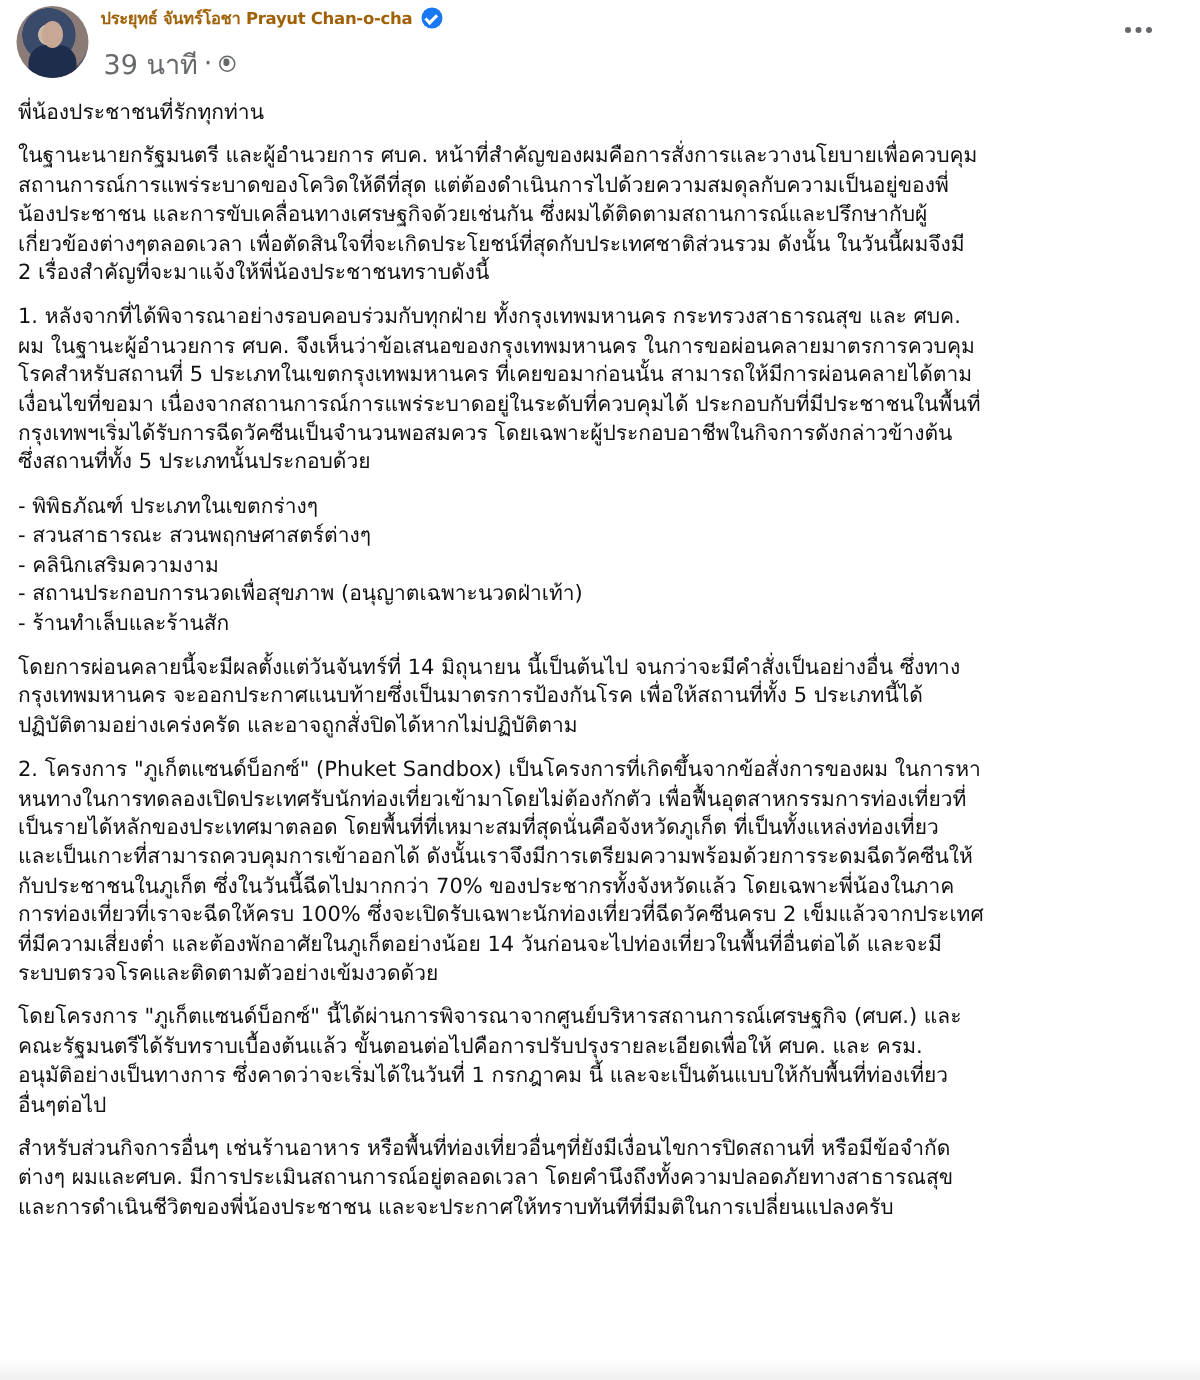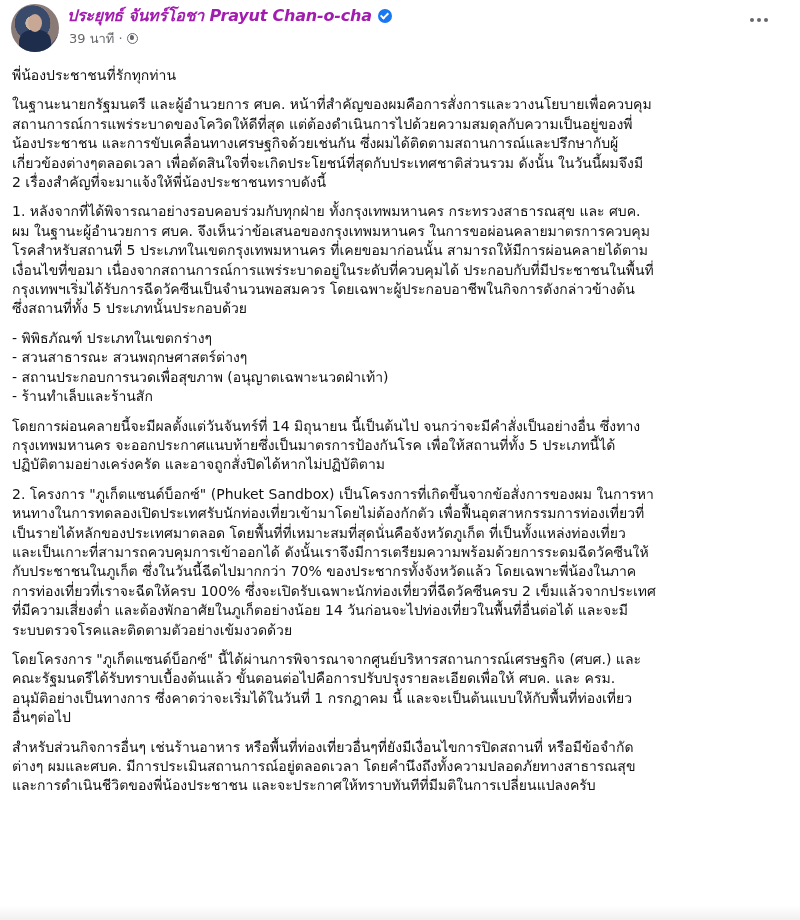--- a/index.html
+++ b/index.html
@@ -12,29 +12,29 @@
   .post { position:relative; width:800px; height:920px; }
   .header { position:absolute; left:0; top:0; width:800px; height:60px; }
   .avatar {
     position:absolute; left:11px; top:4px; width:48px; height:48px; border-radius:50%;
     background: radial-gradient(circle at 45% 40%, #c9b8a8 0 18%, #3a4a6a 19% 45%, #8a7b76 46% 70%, #5d5a63 71%);
     overflow:hidden;
   }
   .avatar .suit { position:absolute; left:8px; top:26px; width:32px; height:24px; background:#1f2d4d; border-radius:12px 12px 0 0; }
   .avatar .face { position:absolute; left:17px; top:10px; width:14px; height:18px; background:#c8a894; border-radius:50%; }
   .name-row { position:absolute; left:67px; top:3px; display:flex; align-items:center; gap:6px; }
-  .author { font-size:16px; font-weight:bold; color:#a21caf; letter-spacing:-0.2px;font-style:italic; }
+  .author { font-size:11px; font-weight:bold; color:#a16207; letter-spacing:-0.2px; }
   .verified {
     width:14px; height:14px; border-radius:50%; background:#1877f2; position:relative; display:inline-block;
   }
   .verified::after {
     content:""; position:absolute; left:4px; top:2.5px; width:3px; height:6px;
     border:solid #fff; border-width:0 2px 2px 0; transform:rotate(45deg);
   }
-  .meta { position:absolute; left:69px; top:28px; font-size:13px; color:#65676b; display:flex; align-items:center; gap:4px; }
+  .meta { position:absolute; left:69px; top:28px; font-size:18px; color:#65676b; display:flex; align-items:center; gap:4px; }
   .globe { width:11px; height:11px; border-radius:50%; border:1.5px solid #65676b; position:relative; box-sizing:border-box; display:inline-block; }
   .globe::before { content:""; position:absolute; left:2px; top:1px; width:4px; height:5px; background:#65676b; border-radius:40% 60% 50% 40%; }
   .more { position:absolute; right:32px; top:18px; display:flex; gap:3px; cursor:pointer; }
   .more span { width:4px; height:4px; border-radius:50%; background:#65676b; display:block; }
   .body-text {
     position:absolute; left:12px; top:66px; width:780px;
     font-size:14px; line-height:19.4px; color:#111;
   }
   .body-text p { margin:0 0 10px 0; white-space:pre-line; }
   .body-text ul { list-style:none; margin:0 0 10px 0; padding:0; }
@@ -75,20 +75,21 @@
 2 เรื่องสำคัญที่จะมาแจ้งให้พี่น้องประชาชนทราบดังนี้</p>
     <p>1. หลังจากที่ได้พิจารณาอย่างรอบคอบร่วมกับทุกฝ่าย ทั้งกรุงเทพมหานคร กระทรวงสาธารณสุข และ ศบค.
 ผม ในฐานะผู้อำนวยการ ศบค. จึงเห็นว่าข้อเสนอของกรุงเทพมหานคร ในการขอผ่อนคลายมาตรการควบคุม
 โรคสำหรับสถานที่ 5 ประเภทในเขตกรุงเทพมหานคร ที่เคยขอมาก่อนนั้น สามารถให้มีการผ่อนคลายได้ตาม
 เงื่อนไขที่ขอมา เนื่องจากสถานการณ์การแพร่ระบาดอยู่ในระดับที่ควบคุมได้ ประกอบกับที่มีประชาชนในพื้นที่
 กรุงเทพฯเริ่มได้รับการฉีดวัคซีนเป็นจำนวนพอสมควร โดยเฉพาะผู้ประกอบอาชีพในกิจการดังกล่าวข้างต้น
 ซึ่งสถานที่ทั้ง 5 ประเภทนั้นประกอบด้วย</p>
     <ul>
       <li>- พิพิธภัณฑ์ ประเภทในเขตกร่างๆ</li>
       <li>- สวนสาธารณะ สวนพฤกษศาสตร์ต่างๆ</li>
+      <li>- คลินิกเสริมความงาม</li>
       <li>- สถานประกอบการนวดเพื่อสุขภาพ (อนุญาตเฉพาะนวดฝ่าเท้า)</li>
       <li>- ร้านทำเล็บและร้านสัก</li>
     </ul>
     <p>โดยการผ่อนคลายนี้จะมีผลตั้งแต่วันจันทร์ที่ 14 มิถุนายน นี้เป็นต้นไป จนกว่าจะมีคำสั่งเป็นอย่างอื่น ซึ่งทาง
 กรุงเทพมหานคร จะออกประกาศแนบท้ายซึ่งเป็นมาตรการป้องกันโรค เพื่อให้สถานที่ทั้ง 5 ประเภทนี้ได้
 ปฏิบัติตามอย่างเคร่งครัด และอาจถูกสั่งปิดได้หากไม่ปฏิบัติตาม</p>
     <p>2. โครงการ "ภูเก็ตแซนด์บ็อกซ์" (Phuket Sandbox) เป็นโครงการที่เกิดขึ้นจากข้อสั่งการของผม ในการหา
 หนทางในการทดลองเปิดประเทศรับนักท่องเที่ยวเข้ามาโดยไม่ต้องกักตัว เพื่อฟื้นอุตสาหกรรมการท่องเที่ยวที่
 เป็นรายได้หลักของประเทศมาตลอด โดยพื้นที่ที่เหมาะสมที่สุดนั่นคือจังหวัดภูเก็ต ที่เป็นทั้งแหล่งท่องเที่ยว
 และเป็นเกาะที่สามารถควบคุมการเข้าออกได้ ดังนั้นเราจึงมีการเตรียมความพร้อมด้วยการระดมฉีดวัคซีนให้

